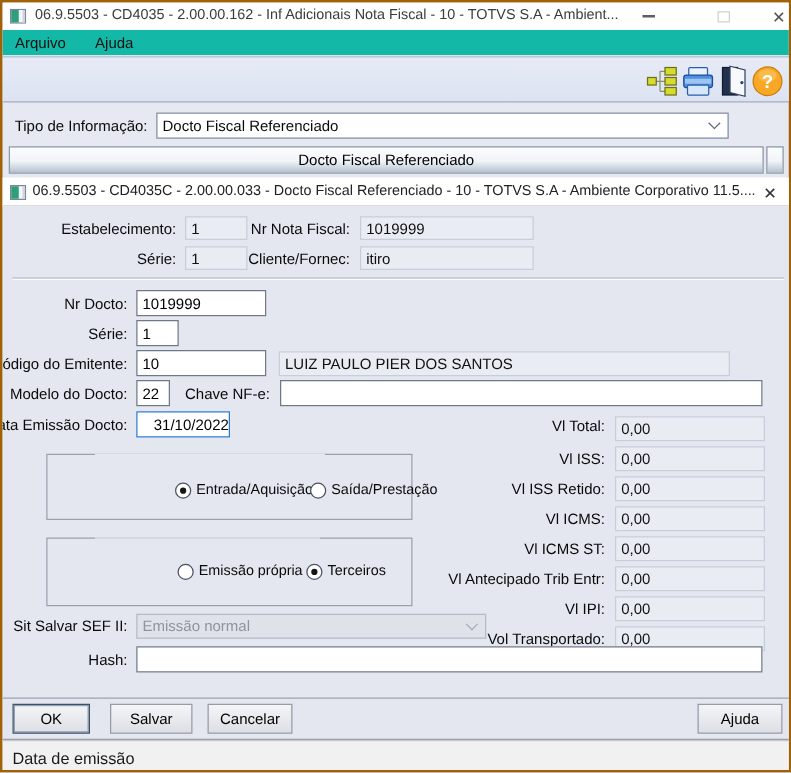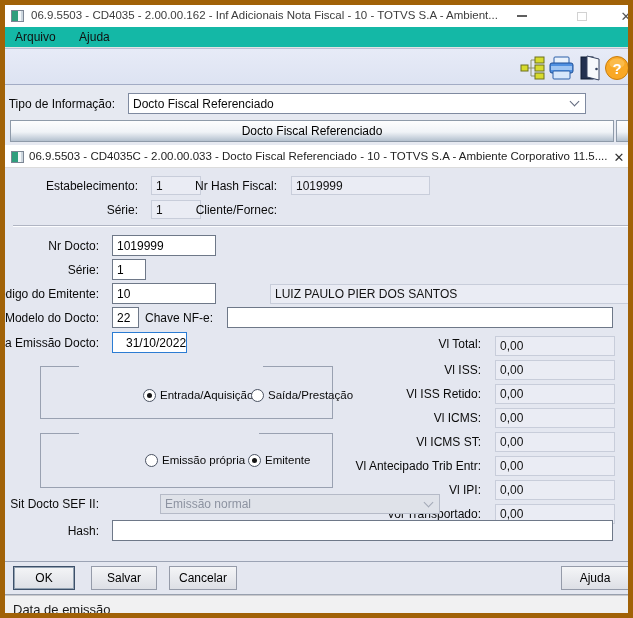--- a/index.html
+++ b/index.html
@@ -1,20 +1,20 @@
 <!DOCTYPE html>
 <html><head>
 <meta charset="utf-8">
 <style>
   html,body{margin:0;padding:0;background:#c9ccd4;}
   *{box-sizing:border-box;}
   #app{
     position:relative;width:633px;height:618px;background:#e6e9f1;
     font-family:"Liberation Sans",sans-serif;font-size:12px;color:#0a0a0a;
-    border:5px solid #a16207;overflow:hidden;
+    border:2px solid #a16207;overflow:hidden;
   }
   
   .titlebar{position:absolute;left:0;top:0;width:633px;height:22px;background:#ffffff;}
   .titlebar .app-ico{position:absolute;left:6px;top:5px;}
   .titlebar .title{position:absolute;left:26px;top:4px;font-size:11.5px;color:#3c3c3c;white-space:nowrap;}
   .cap-btn{position:absolute;top:0;width:30px;height:22px;display:flex;align-items:center;justify-content:center;cursor:default;}
   .glyph-min{width:10px;height:0;border-top:2px solid #5f5f5f;}
   .glyph-max{width:10px;height:9px;border:1px solid #d2d2d2;}
   .glyph-close{font-size:13px;color:#565656;line-height:1;}
   .menubar{position:absolute;left:0;top:22px;width:633px;height:21px;background:#14b8a6;border-bottom:1px solid #e3e3e3;}
@@ -23,21 +23,21 @@
     background:linear-gradient(180deg,#e7ebf7 0%,#dde3f2 100%);
     border-top:1px solid #b9c0d6;border-bottom:1px solid #a2abc4;}
   .tb-ico{position:absolute;top:5px;width:27px;height:27px;display:flex;align-items:center;justify-content:center;}
   
   .lbl{position:absolute;font-size:12px;color:#0a0a0a;white-space:nowrap;}
   .combo{
     position:absolute;height:21px;background:#fff;border:1px solid #7f8aa0;
     display:flex;align-items:center;justify-content:space-between;padding:0 7px 0 4px;font-size:12px;
   }
   .chev{width:7px;height:7px;border-right:1.5px solid #61697d;border-bottom:1.5px solid #61697d;transform:rotate(45deg);margin-top:-4px;}
-  .combo.disabled{background:#dfe2e9;border:1px solid #b5bac7;color:#8d93a1;margin-left:48px;}
+  .combo.disabled{background:#dfe2e9;border:1px solid #b5bac7;color:#8d93a1;}
   .combo.disabled .chev{border-color:#a3a9b6;}
   
   .grid-hdr{
     position:absolute;top:115px;height:22px;border:1px solid #8e9aa9;
     background:linear-gradient(180deg,#fdfdfe 0%,#f0f3f7 55%,#ccd5df 82%,#b3c0ce 100%);
     display:flex;align-items:center;justify-content:center;font-size:12px;color:#000;
   }
   
   .dialog{position:absolute;left:0;top:140px;width:633px;height:450px;background:#e4e7f0;border-bottom:1px solid #98a0ae;}
   .d-title{position:absolute;left:0;top:0;width:631px;height:23px;background:#ffffff;border-bottom:1px solid #dcdcdc;}
@@ -152,47 +152,50 @@
       <span class="d-close">
           <span>✕</span>
         </span>
     </div>
   </div>
 
   <span class="lbl" style="right:490px;top:174px;">Estabelecimento:</span>
   <div class="ro-field" style="left:146px;top:171px;width:50px;height:19px;">
       <span>1</span>
     </div>
-  <span class="lbl" style="right:351px;top:174px;">Nr Hash Fiscal:</span>
+  <span class="lbl" style="right:351px;top:174px;">Nr Nota Fiscal:</span>
   <div class="ro-field" style="left:286px;top:171px;width:139px;height:19px;">
       <span>1019999</span>
     </div>
   <span class="lbl" style="right:490px;top:198px;">Série:</span>
   <div class="ro-field" style="left:146px;top:195px;width:50px;height:19px;">
       <span>1</span>
     </div>
   <span class="lbl" style="right:351px;top:198px;">Cliente/Fornec:</span>
+  <div class="ro-field" style="left:286px;top:195px;width:139px;height:19px;">
+      <span>itiro</span>
+    </div>
 
   <div class="groove" style="left:8px;top:220px;width:617px;"></div>
 
   <span class="lbl" style="right:529px;top:234px;">Nr Docto:</span>
   <div class="ed-field" style="left:107px;top:230px;width:104px;height:21px;">
       <span>1019999</span>
     </div>
 
   <span class="lbl" style="right:529px;top:258px;">Série:</span>
   <div class="ed-field" style="left:107px;top:254px;width:34px;height:21px;">
       <span>1</span>
     </div>
 
   <span class="lbl" style="right:529px;top:282px;">Código do Emitente:</span>
   <div class="ed-field" style="left:107px;top:278px;width:104px;height:21px;">
       <span>10</span>
     </div>
-  <div class="ro-field" style="left:221px;top:279px;width:361px;height:20px;margin-left:44px;">
+  <div class="ro-field" style="left:221px;top:279px;width:361px;height:20px;">
       <span>LUIZ PAULO PIER DOS SANTOS</span>
     </div>
 
   <span class="lbl" style="right:529px;top:306px;text-align:center;">Modelo do Docto:</span>
   <div class="ed-field" style="left:107px;top:302px;width:27px;height:21px;">
       <span>22</span>
     </div>
   <span class="lbl" style="right:415px;top:306px;">Chave NF-e:</span>
   <div class="ed-field" style="left:222px;top:302px;width:386px;height:21px;">
       <span></span>
@@ -218,21 +221,21 @@
 
   <div class="grpbox" style="left:35px;top:428px;width:293px;height:55px;">
     <span class="grp-gap" style="left:38px;width:180px;"></span>
   </div>
   <div class="radio-opt" style="left:140px;top:448px;">
     <span class="radio-circle"></span>
     <span class="radio-lbl">Emissão própria</span>
   </div>
   <div class="radio-opt" style="left:243px;top:448px;">
     <span class="radio-circle selected"></span>
-    <span class="radio-lbl">Emitente</span>
+    <span class="radio-lbl">Terceiros</span>
   </div>
 
   <span class="lbl" style="right:147px;top:332px;">Vl Total:</span>
   <div class="ro-field" style="left:490px;top:331px;width:120px;height:20px;">
       <span>0,00</span>
     </div>
   <span class="lbl" style="right:147px;top:358px;">Vl ISS:</span>
   <div class="ro-field" style="left:490px;top:355px;width:120px;height:20px;">
       <span>0,00</span>
     </div>
@@ -254,21 +257,21 @@
     </div>
   <span class="lbl" style="right:147px;top:478px;">Vl IPI:</span>
   <div class="ro-field" style="left:490px;top:475px;width:120px;height:20px;">
       <span>0,00</span>
     </div>
   <span class="lbl" style="right:147px;top:502px;">Vol Transportado:</span>
   <div class="ro-field" style="left:490px;top:499px;width:120px;height:20px;">
       <span>0,00</span>
     </div>
 
-  <span class="lbl" style="right:529px;top:492px;">Sit Docto SEF II:</span>
+  <span class="lbl" style="right:529px;top:492px;">Sit Salvar SEF II:</span>
   <div class="combo disabled" style="left:107px;top:489px;width:280px;height:20px;">
     <span>Emissão normal</span>
     <span class="chev"></span>
   </div>
   <span class="lbl" style="right:529px;top:519px;">Hash:</span>
   <div class="ed-field" style="left:107px;top:515px;width:501px;height:21px;">
       <span></span>
     </div>
 
   <div class="panel-line" style="left:0;top:556px;width:633px;"></div>

